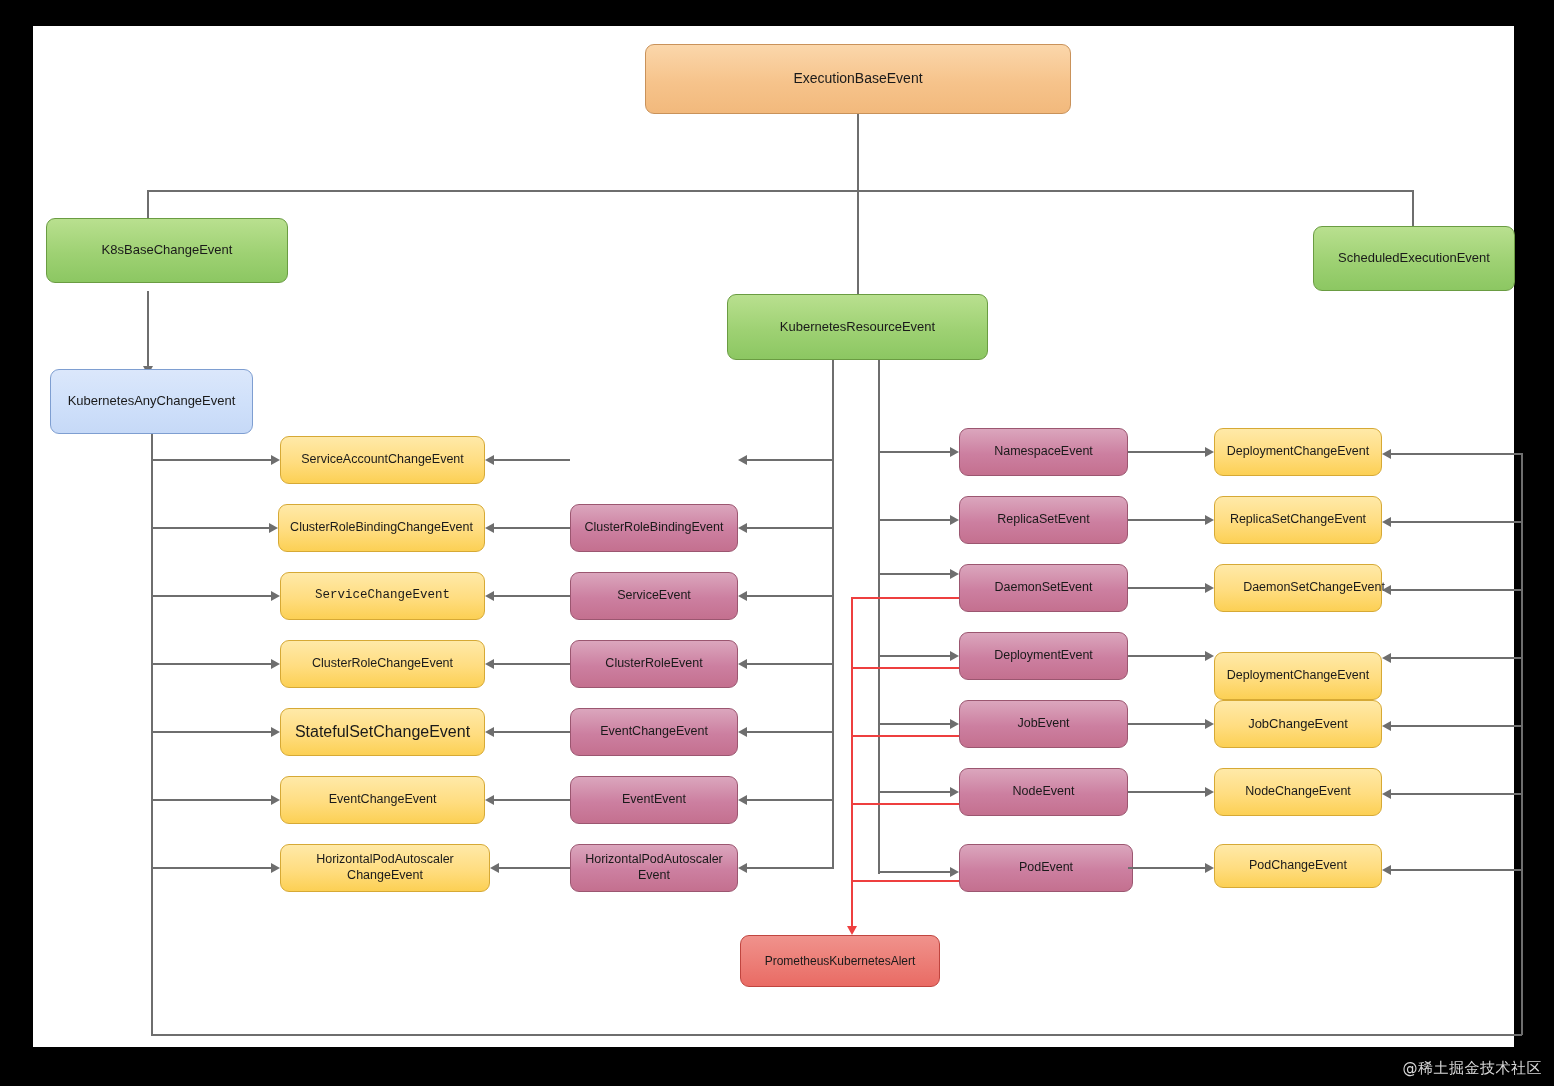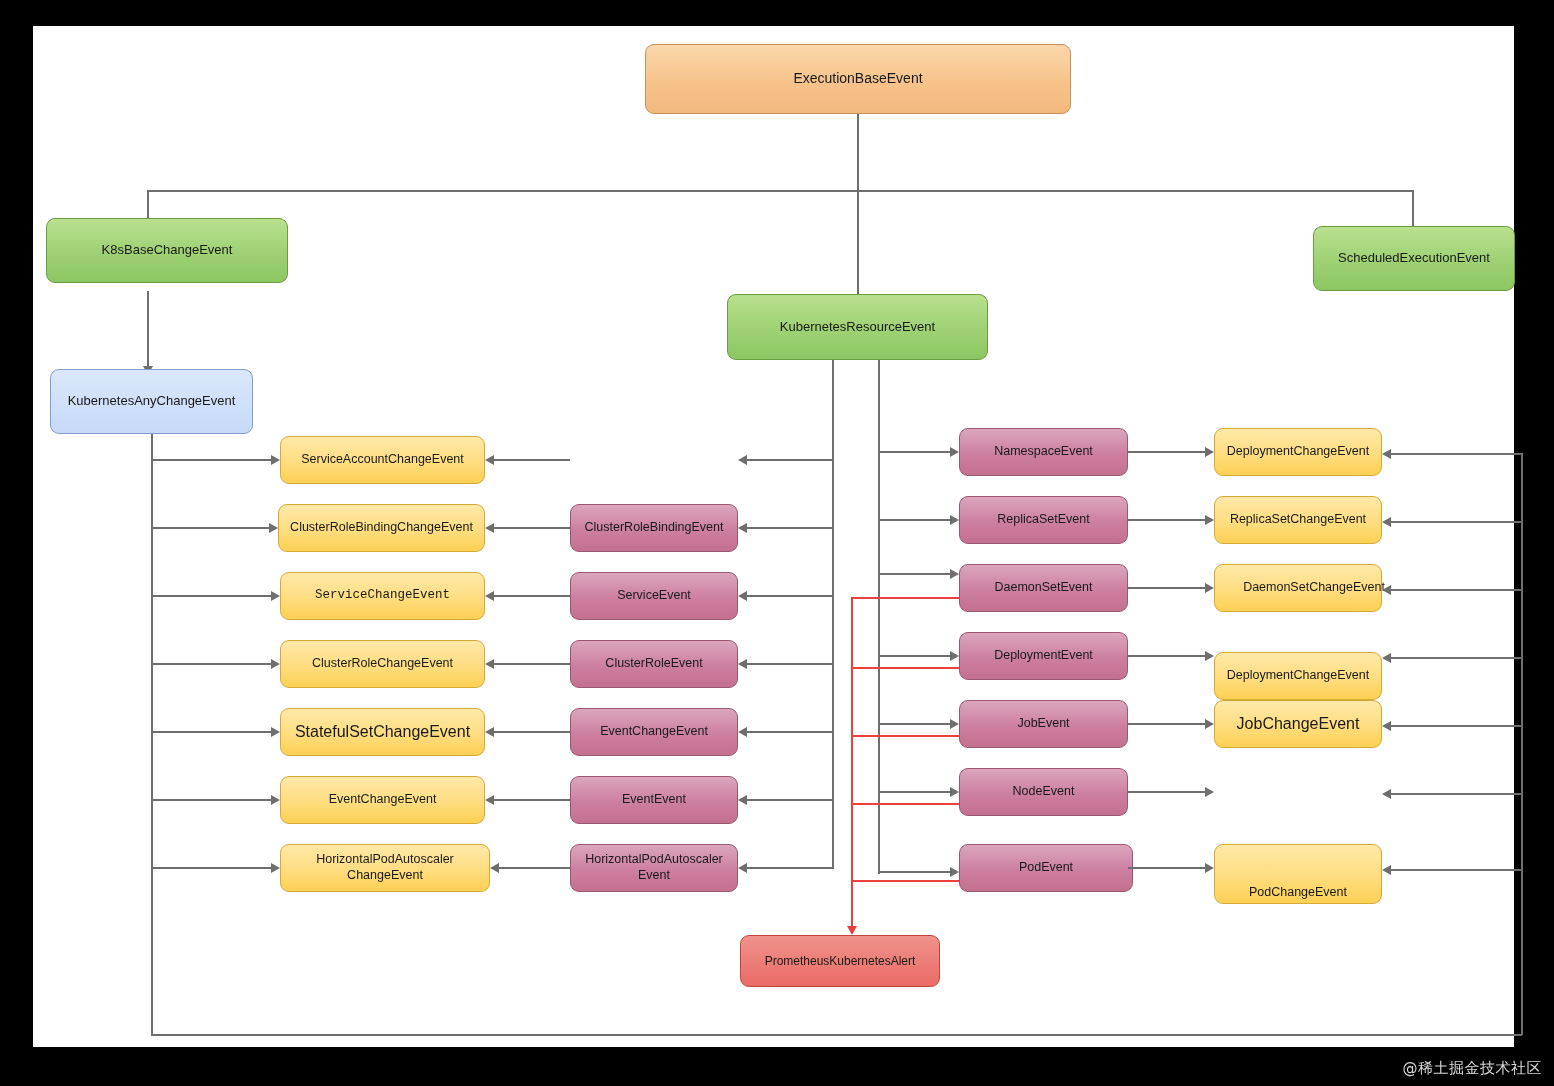--- a/index.html
+++ b/index.html
@@ -220,24 +220,27 @@
     </div>
   <div class="node n-yellow" style="left:1181px;top:470px;width:168px;height:48px;font-size:12.5px;">
     <span>ReplicaSetChangeEvent</span>
     </div>
   <div class="node n-yellow" style="left:1181px;top:538px;width:168px;height:48px;font-size:12.5px;padding-left:38px;">
     <span>DaemonSetChangeEvent</span>
     </div>
   <div class="node n-yellow" style="left:1181px;top:606px;width:168px;height:48px;font-size:12.5px;margin-top:20px;">
     <span>DeploymentChangeEvent</span>
     </div>
-  <div class="node n-yellow" style="left:1181px;top:674px;width:168px;height:48px;font-size:16px;">
+  <div class="node n-yellow" style="left:1181px;top:674px;width:168px;height:48px;font-size:13px;">
     <span>JobChangeEvent</span>
     </div>
-  <div class="node n-yellow" style="left:1181px;top:818px;width:168px;height:60px;font-size:12.5px;align-items:flex-end;">
+  <div class="node n-yellow" style="left:1181px;top:742px;width:168px;height:48px;font-size:12.5px;">
+    <span>NodeChangeEvent</span>
+    </div>
+  <div class="node n-yellow" style="left:1181px;top:818px;width:168px;height:44px;font-size:12.5px;">
     <span>PodChangeEvent</span>
     </div>
 
   <div class="ln h" style="left:1095px;top:425px;width:77px;"></div>
   <div class="ah right" style="left:1172px;top:421px;"></div>
   <div class="ln h" style="left:1095px;top:493px;width:77px;"></div>
   <div class="ah right" style="left:1172px;top:489px;"></div>
   <div class="ln h" style="left:1095px;top:561px;width:77px;"></div>
   <div class="ah right" style="left:1172px;top:557px;"></div>
   <div class="ln h" style="left:1095px;top:629px;width:77px;"></div>

